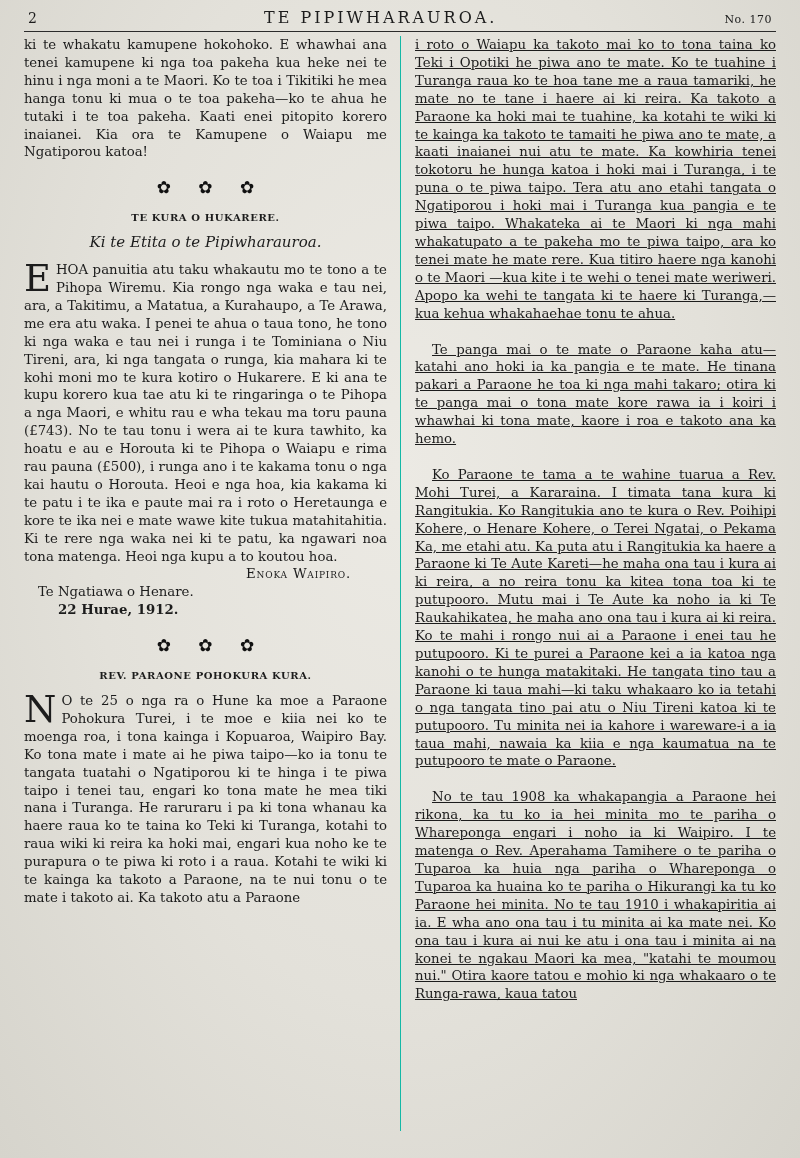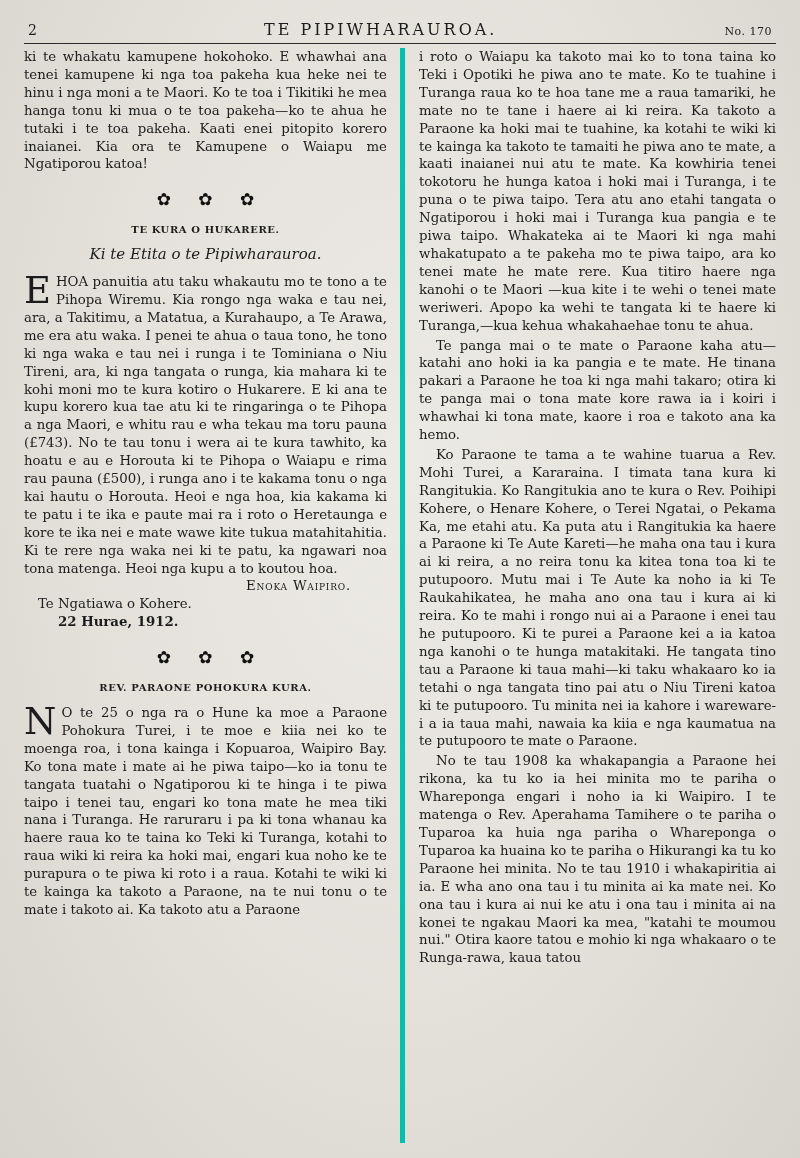--- a/index.html
+++ b/index.html
@@ -28,41 +28,40 @@
     align-items: baseline;
     justify-content: space-between;
     padding: 2px 4px 4px 4px;
     border-bottom: 1.5px solid #2b2b2b;
   }
   .page-num { font-size: 14px; }
   .paper-title {
     font-size: 16px;
     letter-spacing: 3px;
     font-weight: normal;
-    margin-top: 12px;
   }
   .issue-num { font-size: 11px; letter-spacing: 0.5px; }
   
   .columns {
     display: flex;
     margin-top: 4px;
     height: 1095px;
   }
   .col {
     box-sizing: border-box;
     width: 50%;
     font-size: 13.3px;
     line-height: 17.9px;
     text-align: justify;
   }
   .col-left  { padding-right: 13px; }
-  .col-right { padding-left: 14px; border-left: 5px solid #14b8a6; }
+  .col-right { padding-left: 14px; border-left: 1px solid #14b8a6; text-decoration: underline; }
   p { margin: 0; }
   p.indent { text-indent: 17px; }
-  p.space-above { margin-top: 2px; }
+  p.space-above { margin-top: 18px; }
   
   .ornament {
     text-align: center;
     font-size: 17px;
     word-spacing: 22px;
     margin: 18px 0 12px 0;
     color: #111;
     font-family: "DejaVu Sans", sans-serif;
   }
   
@@ -116,21 +115,21 @@
       <div class="ornament">✿ ✿ ✿</div>
 
       <div class="art-heading">TE KURA O HUKARERE.</div>
       <div class="art-subheading">Ki te Etita o te Pipiwharauroa.</div>
 
       <p>
         <span class="dropcap">E</span><span>HOA panuitia atu taku whakautu mo te tono a te Pihopa Wiremu. Kia rongo nga waka e tau nei, ara, a Takitimu, a Matatua, a Kurahaupo, a Te Arawa, me era atu waka. I penei te ahua o taua tono, he tono ki nga waka e tau nei i runga i te Tominiana o Niu Tireni, ara, ki nga tangata o runga, kia mahara ki te kohi moni mo te kura kotiro o Hukarere. E ki ana te kupu korero kua tae atu ki te ringaringa o te Pihopa a nga Maori, e whitu rau e wha tekau ma toru pauna (£743). No te tau tonu i wera ai te kura tawhito, ka hoatu e au e Horouta ki te Pihopa o Waiapu e rima rau pauna (£500), i runga ano i te kakama tonu o nga kai hautu o Horouta. Heoi e nga hoa, kia kakama ki te patu i te ika e paute mai ra i roto o Heretaunga e kore te ika nei e mate wawe kite tukua matahitahitia. Ki te rere nga waka nei ki te patu, ka ngawari noa tona matenga. Heoi nga kupu a to koutou hoa.</span>
       </p>
 
       <p class="sig-name">Enoka Waipiro.</p>
-      <p class="sig-place">Te Ngatiawa o Kohere.</p>
+      <p class="sig-place">Te Ngatiawa o Henare.</p>
       <p class="sig-date">22 Hurae, 1912.</p>
 
       <div class="ornament">✿ ✿ ✿</div>
 
       <div class="art-heading">REV. PARAONE POHOKURA KURA.</div>
 
       <p>
         <span class="dropcap">N</span><span>O te 25 o nga ra o Hune ka moe a Paraone Pohokura Turei, i te moe e kiia nei ko te moenga roa, i tona kainga i Kopuaroa, Waipiro Bay. Ko tona mate i mate ai he piwa taipo—ko ia tonu te tangata tuatahi o Ngatiporou ki te hinga i te piwa taipo i tenei tau, engari ko tona mate he mea tiki nana i Turanga. He raruraru i pa ki tona whanau ka haere raua ko te taina ko Teki ki Turanga, kotahi to raua wiki ki reira ka hoki mai, engari kua noho ke te purapura o te piwa ki roto i a raua. Kotahi te wiki ki te kainga ka takoto a Paraone, na te nui tonu o te mate i takoto ai.  Ka takoto atu a Paraone</span>
       </p>
 

